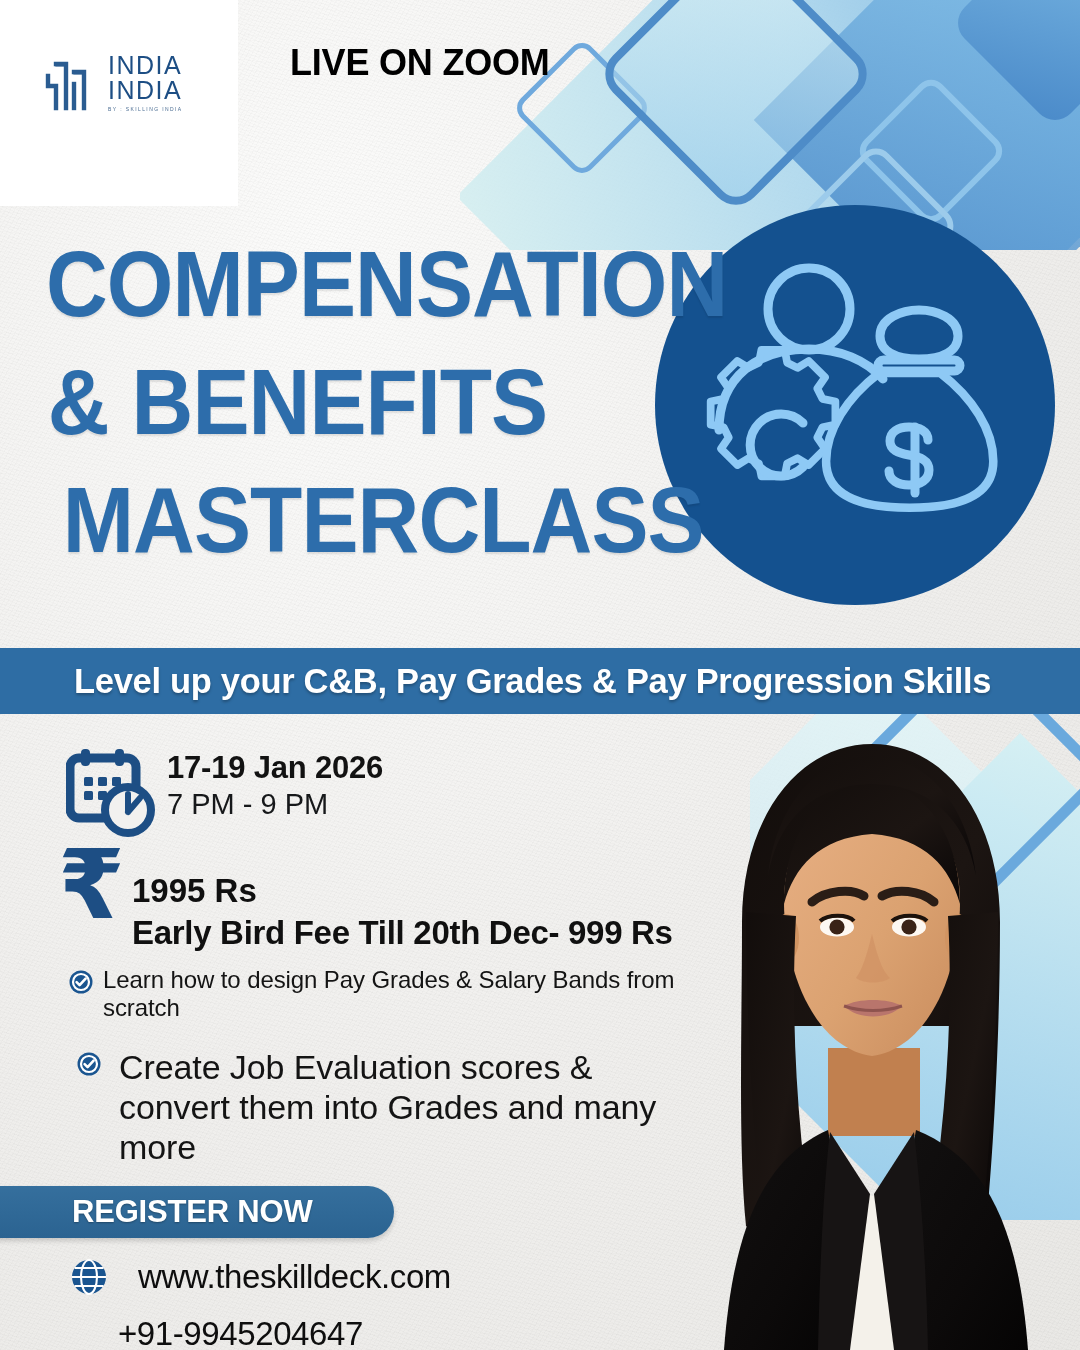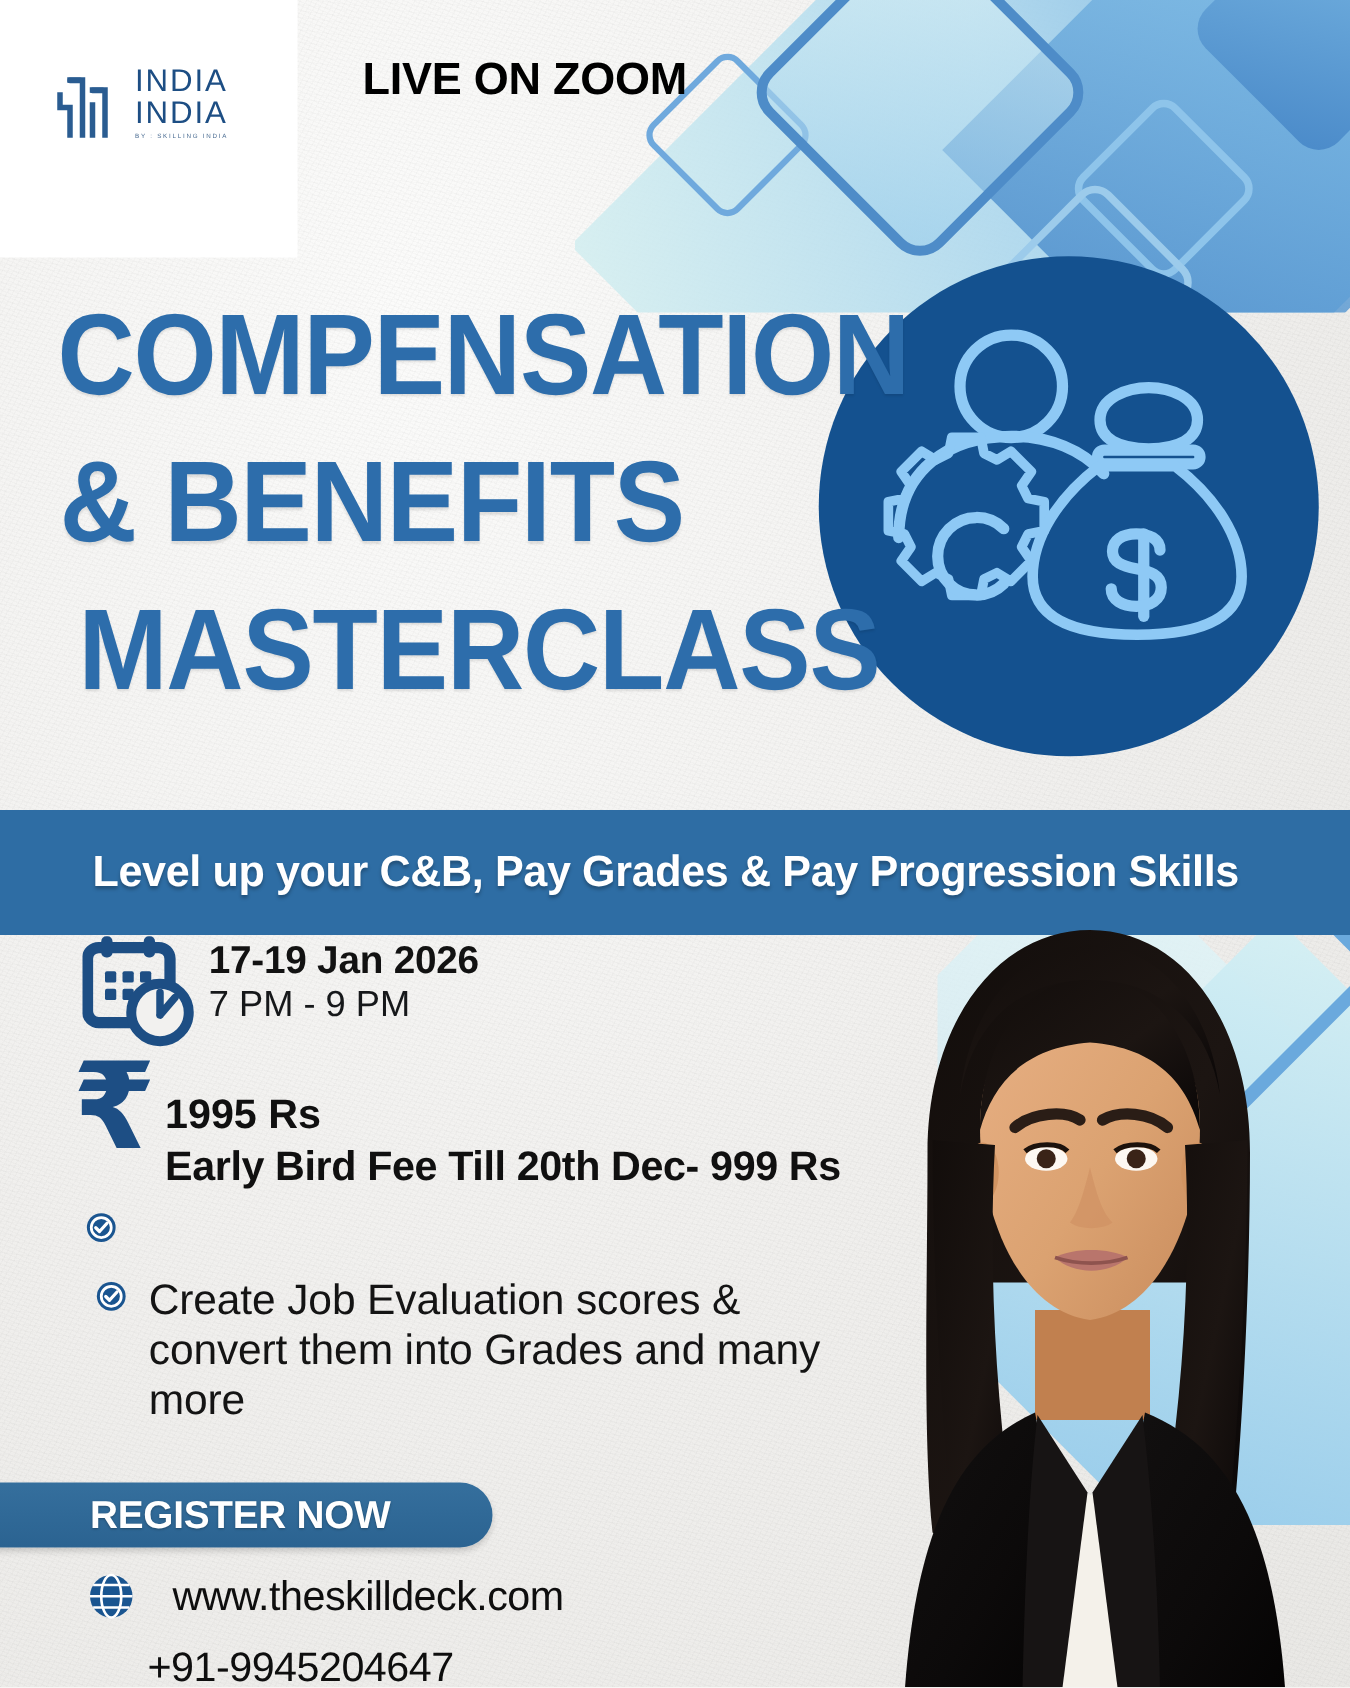--- a/index.html
+++ b/index.html
@@ -157,21 +157,21 @@
   .hero-circle .disc{
     position:absolute; left:0; top:0;
     width:400px; height:400px; border-radius:50%;
     background:#14518f;
   }
   .hero-circle svg{ position:absolute; left:48px; top:52px; }
 
   
   .band{
     position:absolute; left:0; top:648px;
-    width:1080px; height:100px;
+    width:1080px; height:66px;
     background:#2e6da4;
     z-index:8;
     display:flex; align-items:center;
   }
   .band span{
     margin-left:74px;
     color:#ffffff; font-weight:bold; font-size:35px;
     letter-spacing:-.3px;
     text-shadow:0 2px 3px rgba(0,0,0,.28);
     transform:scaleX(.985); transform-origin:left center;
@@ -437,20 +437,21 @@
     </div>
 
     <div class="bullets">
 
       <div class="bullet b1">
         <svg class="chk" width="26" height="26" viewBox="0 0 26 26">
           <circle cx="13" cy="13" r="11.5" fill="#1a5590"></circle>
           <circle cx="13" cy="13" r="8" fill="none" stroke="#ffffff" stroke-width="2.2"></circle>
           <path d="M8.6 13.2 L11.6 16.2 L17.6 9.6" fill="none" stroke="#ffffff" stroke-width="2.6" stroke-linecap="round" stroke-linejoin="round"></path>
         </svg>
+        <div class="btxt">Learn how to design Pay Grades &amp; Salary Bands from scratch</div>
       </div>
 
 
       <div class="bullet b3">
         <svg class="chk" width="26" height="26" viewBox="0 0 26 26">
           <circle cx="13" cy="13" r="11.5" fill="#1a5590"></circle>
           <circle cx="13" cy="13" r="8" fill="none" stroke="#ffffff" stroke-width="2.2"></circle>
           <path d="M8.6 13.2 L11.6 16.2 L17.6 9.6" fill="none" stroke="#ffffff" stroke-width="2.6" stroke-linecap="round" stroke-linejoin="round"></path>
         </svg>
         <div class="btxt">Create Job Evaluation scores &amp; convert them into Grades and many more</div>

